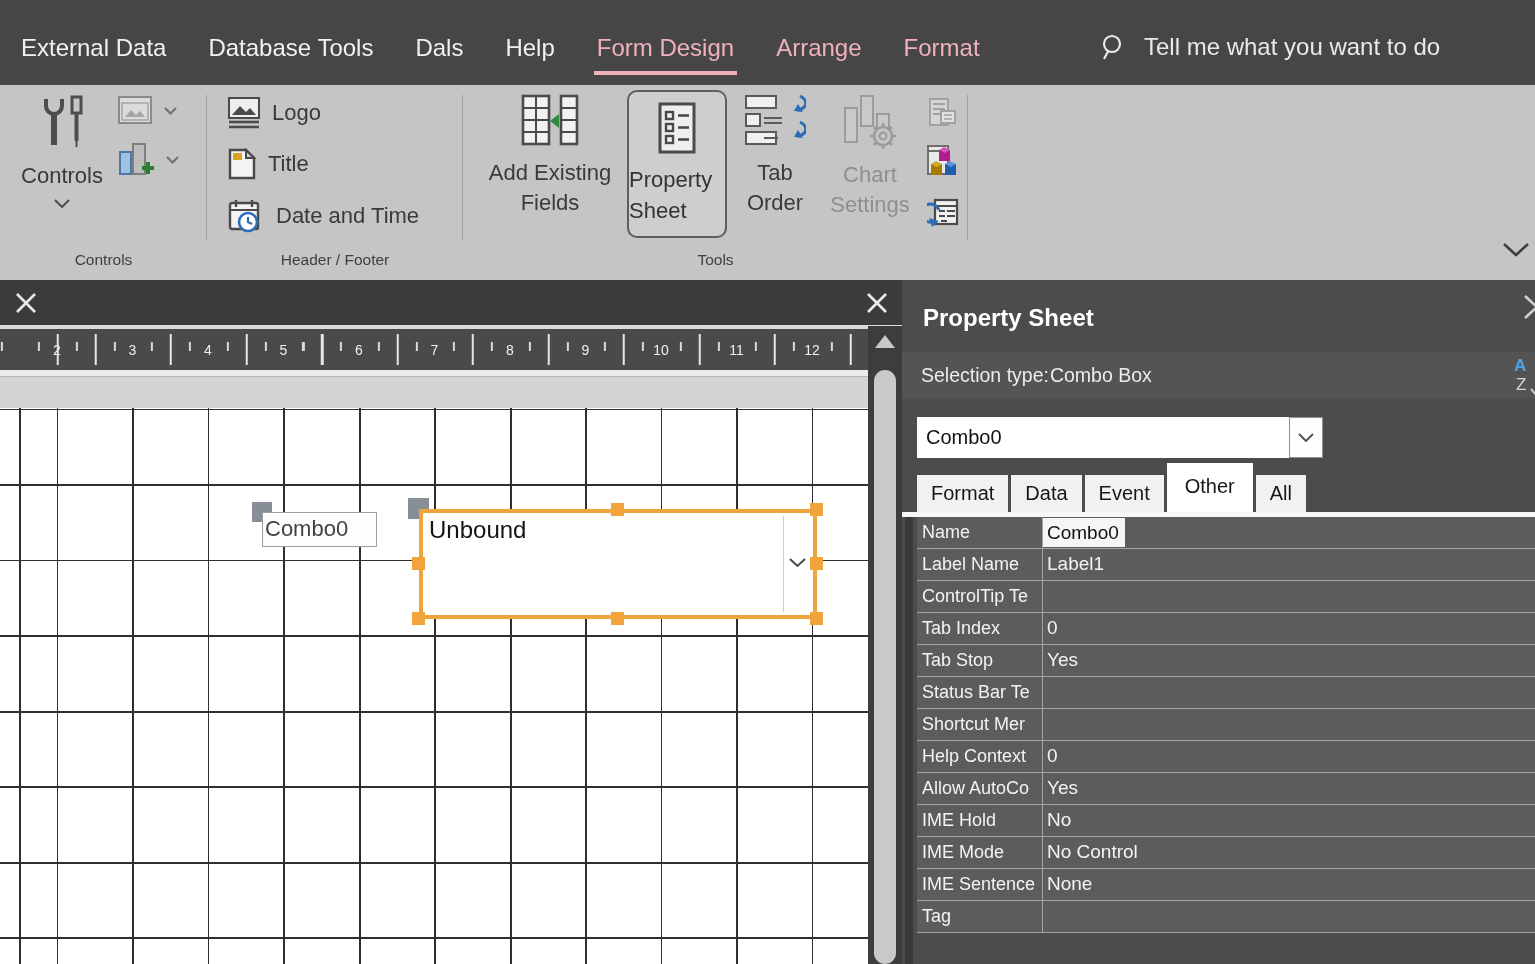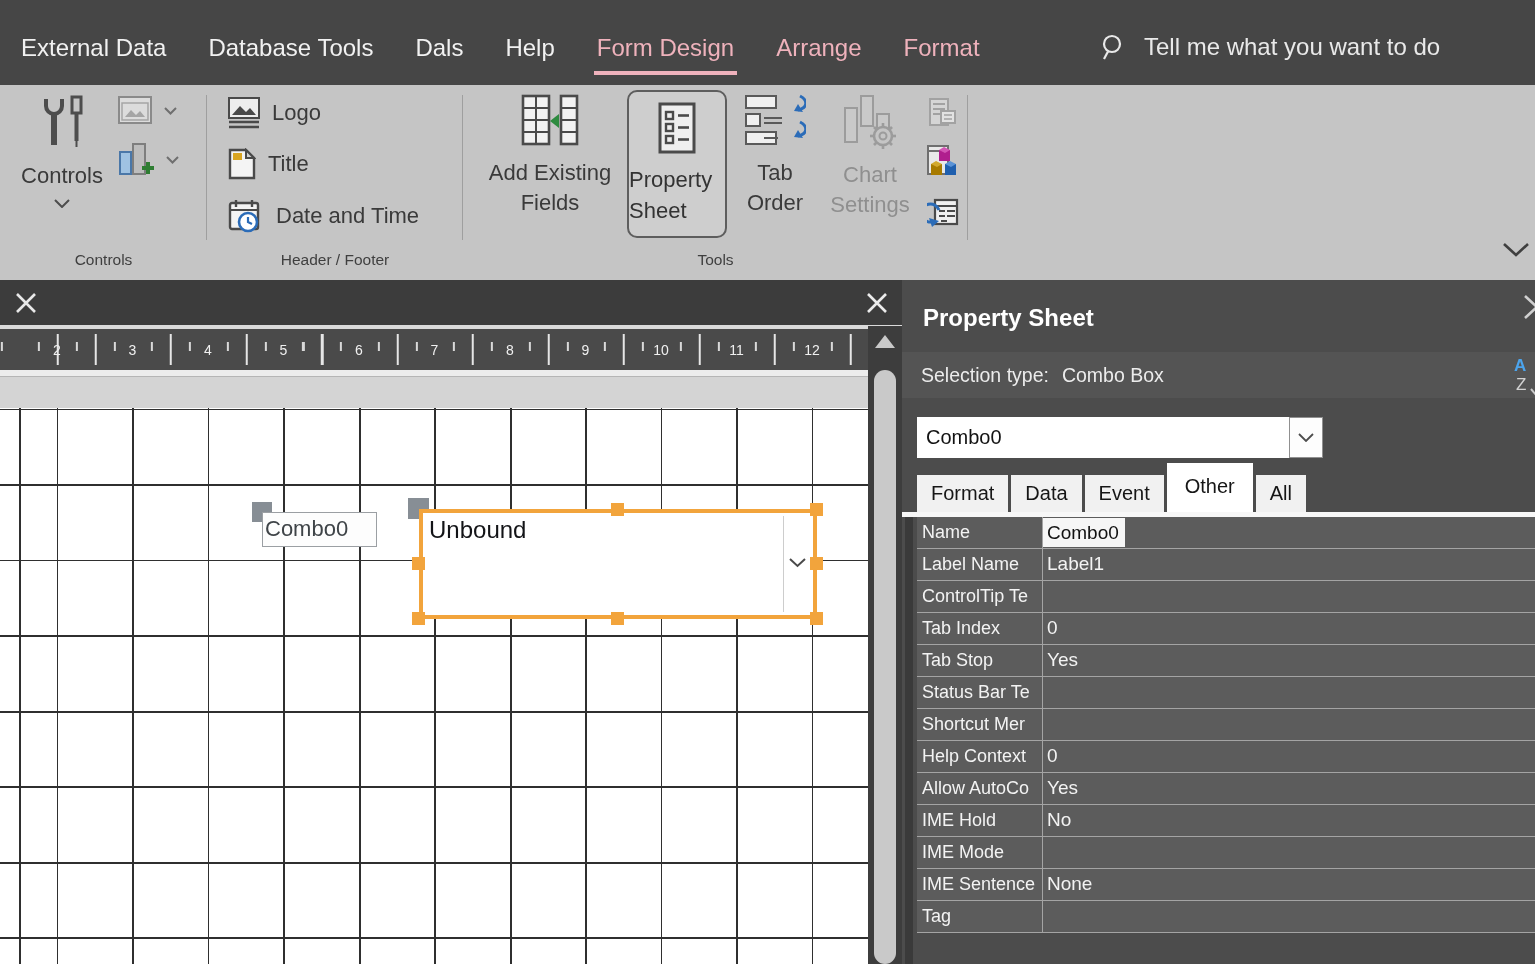--- a/index.html
+++ b/index.html
@@ -78,21 +78,21 @@
   .vs-up{ position:absolute; left:7px; top:9px; width:0; height:0;
           border-left:10px solid transparent; border-right:10px solid transparent;
           border-bottom:13px solid #c9c9c9; }
   .vs-thumb{ position:absolute; left:6px; top:44px; width:22px; height:594px; background:#c9c9c9; border-radius:11px; }
 
   
   .panel{ position:absolute; left:902px; top:280px; width:633px; height:684px; background:#4c4c4c; }
   .ps-title{ position:absolute; left:21px; top:24px; color:#fff; font-size:24px; font-weight:600; }
   .ps-expand{ position:absolute; left:620px; top:14px; }
   .selrow{ position:absolute; left:0; top:72px; width:633px; height:46px; background:#545454;
-           display:flex; align-items:center; gap:13px; padding-left:19px; color:#ececec; font-size:19.5px; }
+           display:flex; align-items:center; gap:1px; padding-left:19px; color:#ececec; font-size:19.5px; }
   .azsort{ position:absolute; left:606px; top:74px; width:30px; height:44px; }
   .az-a{ position:absolute; left:6px; top:2px; color:#4ca4ec; font-size:17px; font-weight:bold; }
   .az-z{ position:absolute; left:8px; top:21px; color:#d2d2d2; font-size:17px; }
   .az-chev{ position:absolute; left:22px; top:29px; }
   .selector{ position:absolute; left:15px; top:137px; width:372px; height:41px; background:#fff;
              color:#121212; font-size:20px; line-height:41px; padding-left:9px; }
   .selbtn{ position:absolute; left:387px; top:137px; width:34px; height:41px; background:#fdfdfd;
            border:1px solid #909090; display:flex; align-items:center; justify-content:center; }
   .pstabs{ position:absolute; left:15px; top:183px; height:49px; display:flex; align-items:flex-end; gap:3px; }
   .pstab{ height:37px; background:#f1f1f1; color:#161616; font-size:20px; line-height:37px;
@@ -465,20 +465,21 @@
         <div class="prow">
         <div class="plabel">Allow AutoCo</div>
         <div class="pval"><span class="pvalbox">Yes</span></div>
       </div>
         <div class="prow">
         <div class="plabel">IME Hold</div>
         <div class="pval"><span class="pvalbox">No</span></div>
       </div>
         <div class="prow">
         <div class="plabel">IME Mode</div>
+        <div class="pval"><span class="pvalbox">No Control</span></div>
       </div>
         <div class="prow">
         <div class="plabel">IME Sentence</div>
         <div class="pval"><span class="pvalbox">None</span></div>
       </div>
         <div class="prow">
         <div class="plabel">Tag</div>
         <div class="pval"><span class="pvalbox"></span></div>
       </div>
       </div>

